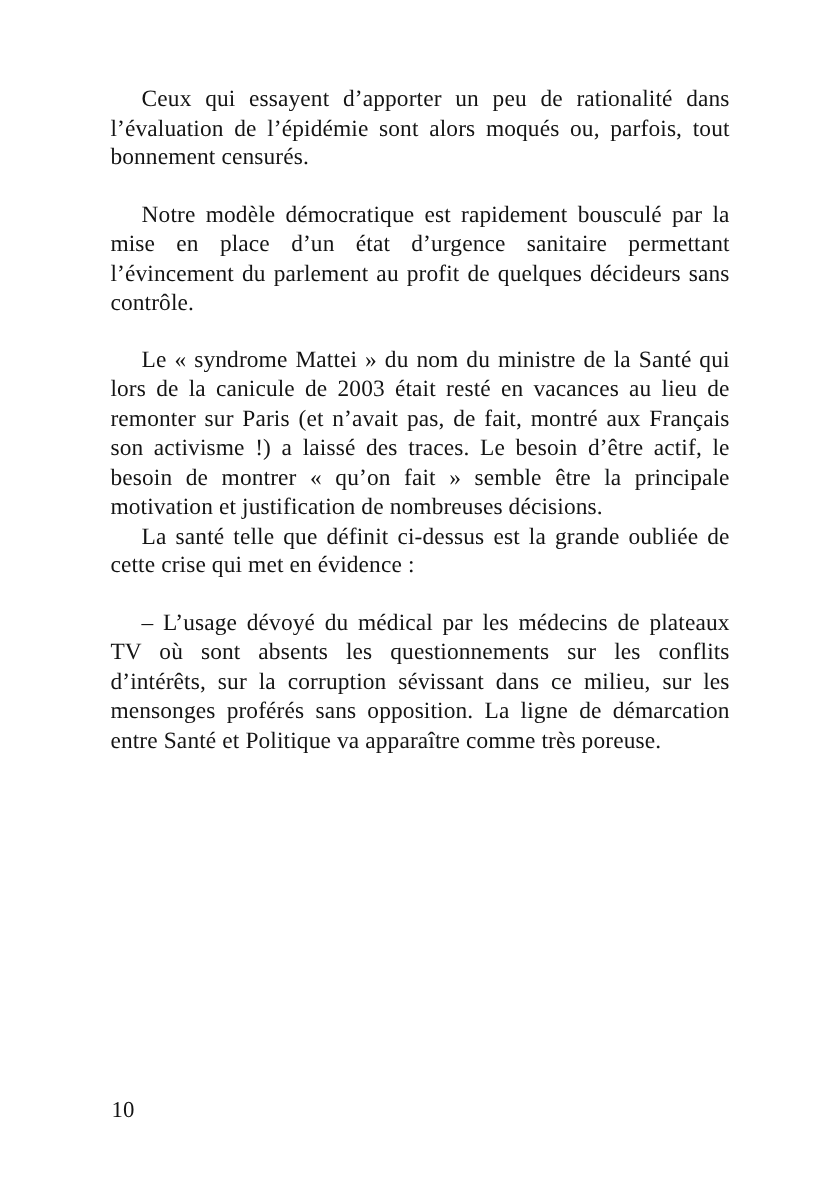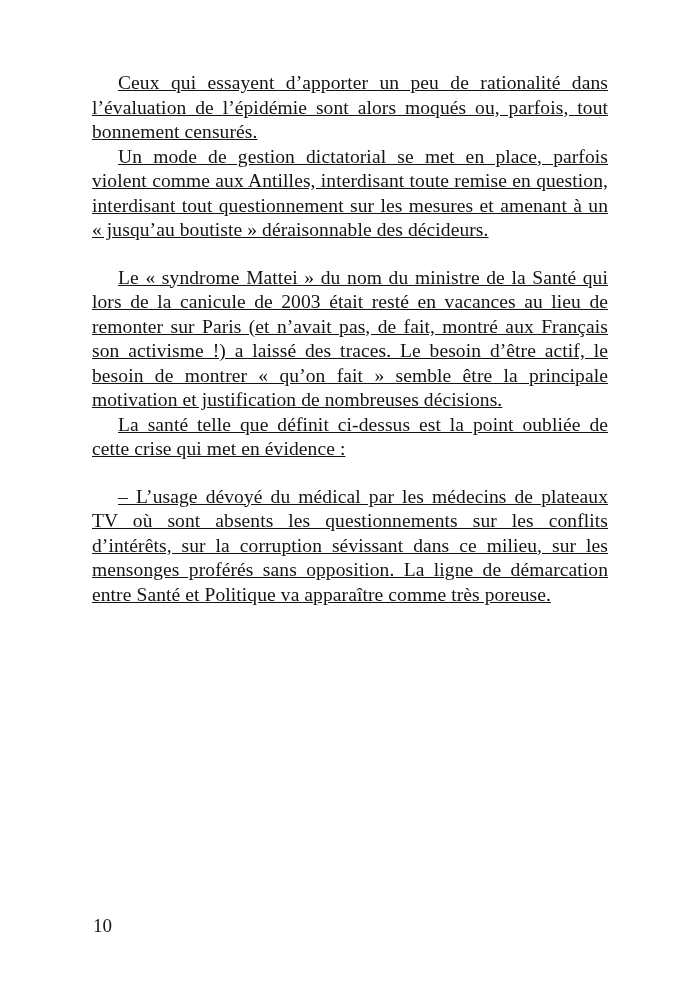--- a/index.html
+++ b/index.html
@@ -22,40 +22,39 @@
     left: 92px;
     width: 516px;
   }
   .content p {
     margin: 0;
     font-size: 19.5px;
     line-height: 24.5px;
     text-align: justify;
     text-indent: 26px;
     letter-spacing: 0.1px;
-    text-decoration: underline;
   }
   .content p.gap {
     margin-top: 23px;
   }
   .page-number {
     position: absolute;
     left: 93px;
     top: 914px;
     font-size: 19px;
     line-height: 24px;
     color: #141414;
     text-align: right;
   }
 </style>
 </head>
 <body>
 
 <div class="page">
   <div class="content">
     <p>Ceux qui essayent d’apporter un peu de rationalité dans l’évaluation de l’épidémie sont alors moqués ou, parfois, tout bonnement censurés.</p>
-    <p>Un mode de gestion dictatorial se met en place, parfois violent comme aux Antilles, interdisant toute remise en question, interdisant tout questionnement sur les mesures et amenant à un « jusqu’au boutiste » déraisonnable des décideurs.</p>
+    <p class="gap">Notre modèle démocratique est rapidement bousculé par la mise en place d’un état d’urgence sanitaire permettant l’évincement du parlement au profit de quelques décideurs sans contrôle.</p>
     <p class="gap">Le « syndrome Mattei » du nom du ministre de la Santé qui lors de la canicule de 2003 était resté en vacances au lieu de remonter sur Paris (et n’avait pas, de fait, montré aux Français son activisme !) a laissé des traces. Le besoin d’être actif, le besoin de montrer « qu’on fait » semble être la principale motivation et justification de nombreuses décisions.</p>
-    <p>La santé telle que définit ci-dessus est la point oubliée de cette crise qui met en évidence :</p>
+    <p>La santé telle que définit ci-dessus est la grande oubliée de cette crise qui met en évidence :</p>
     <p class="gap">– L’usage dévoyé du médical par les médecins de plateaux TV où sont absents les questionnements sur les conflits d’intérêts, sur la corruption sévissant dans ce milieu, sur les mensonges proférés sans opposition. La ligne de démarcation entre Santé et Politique va apparaître comme très poreuse.</p>
   </div>
   <div class="page-number">10</div>
 </div>
 
 </body></html>

